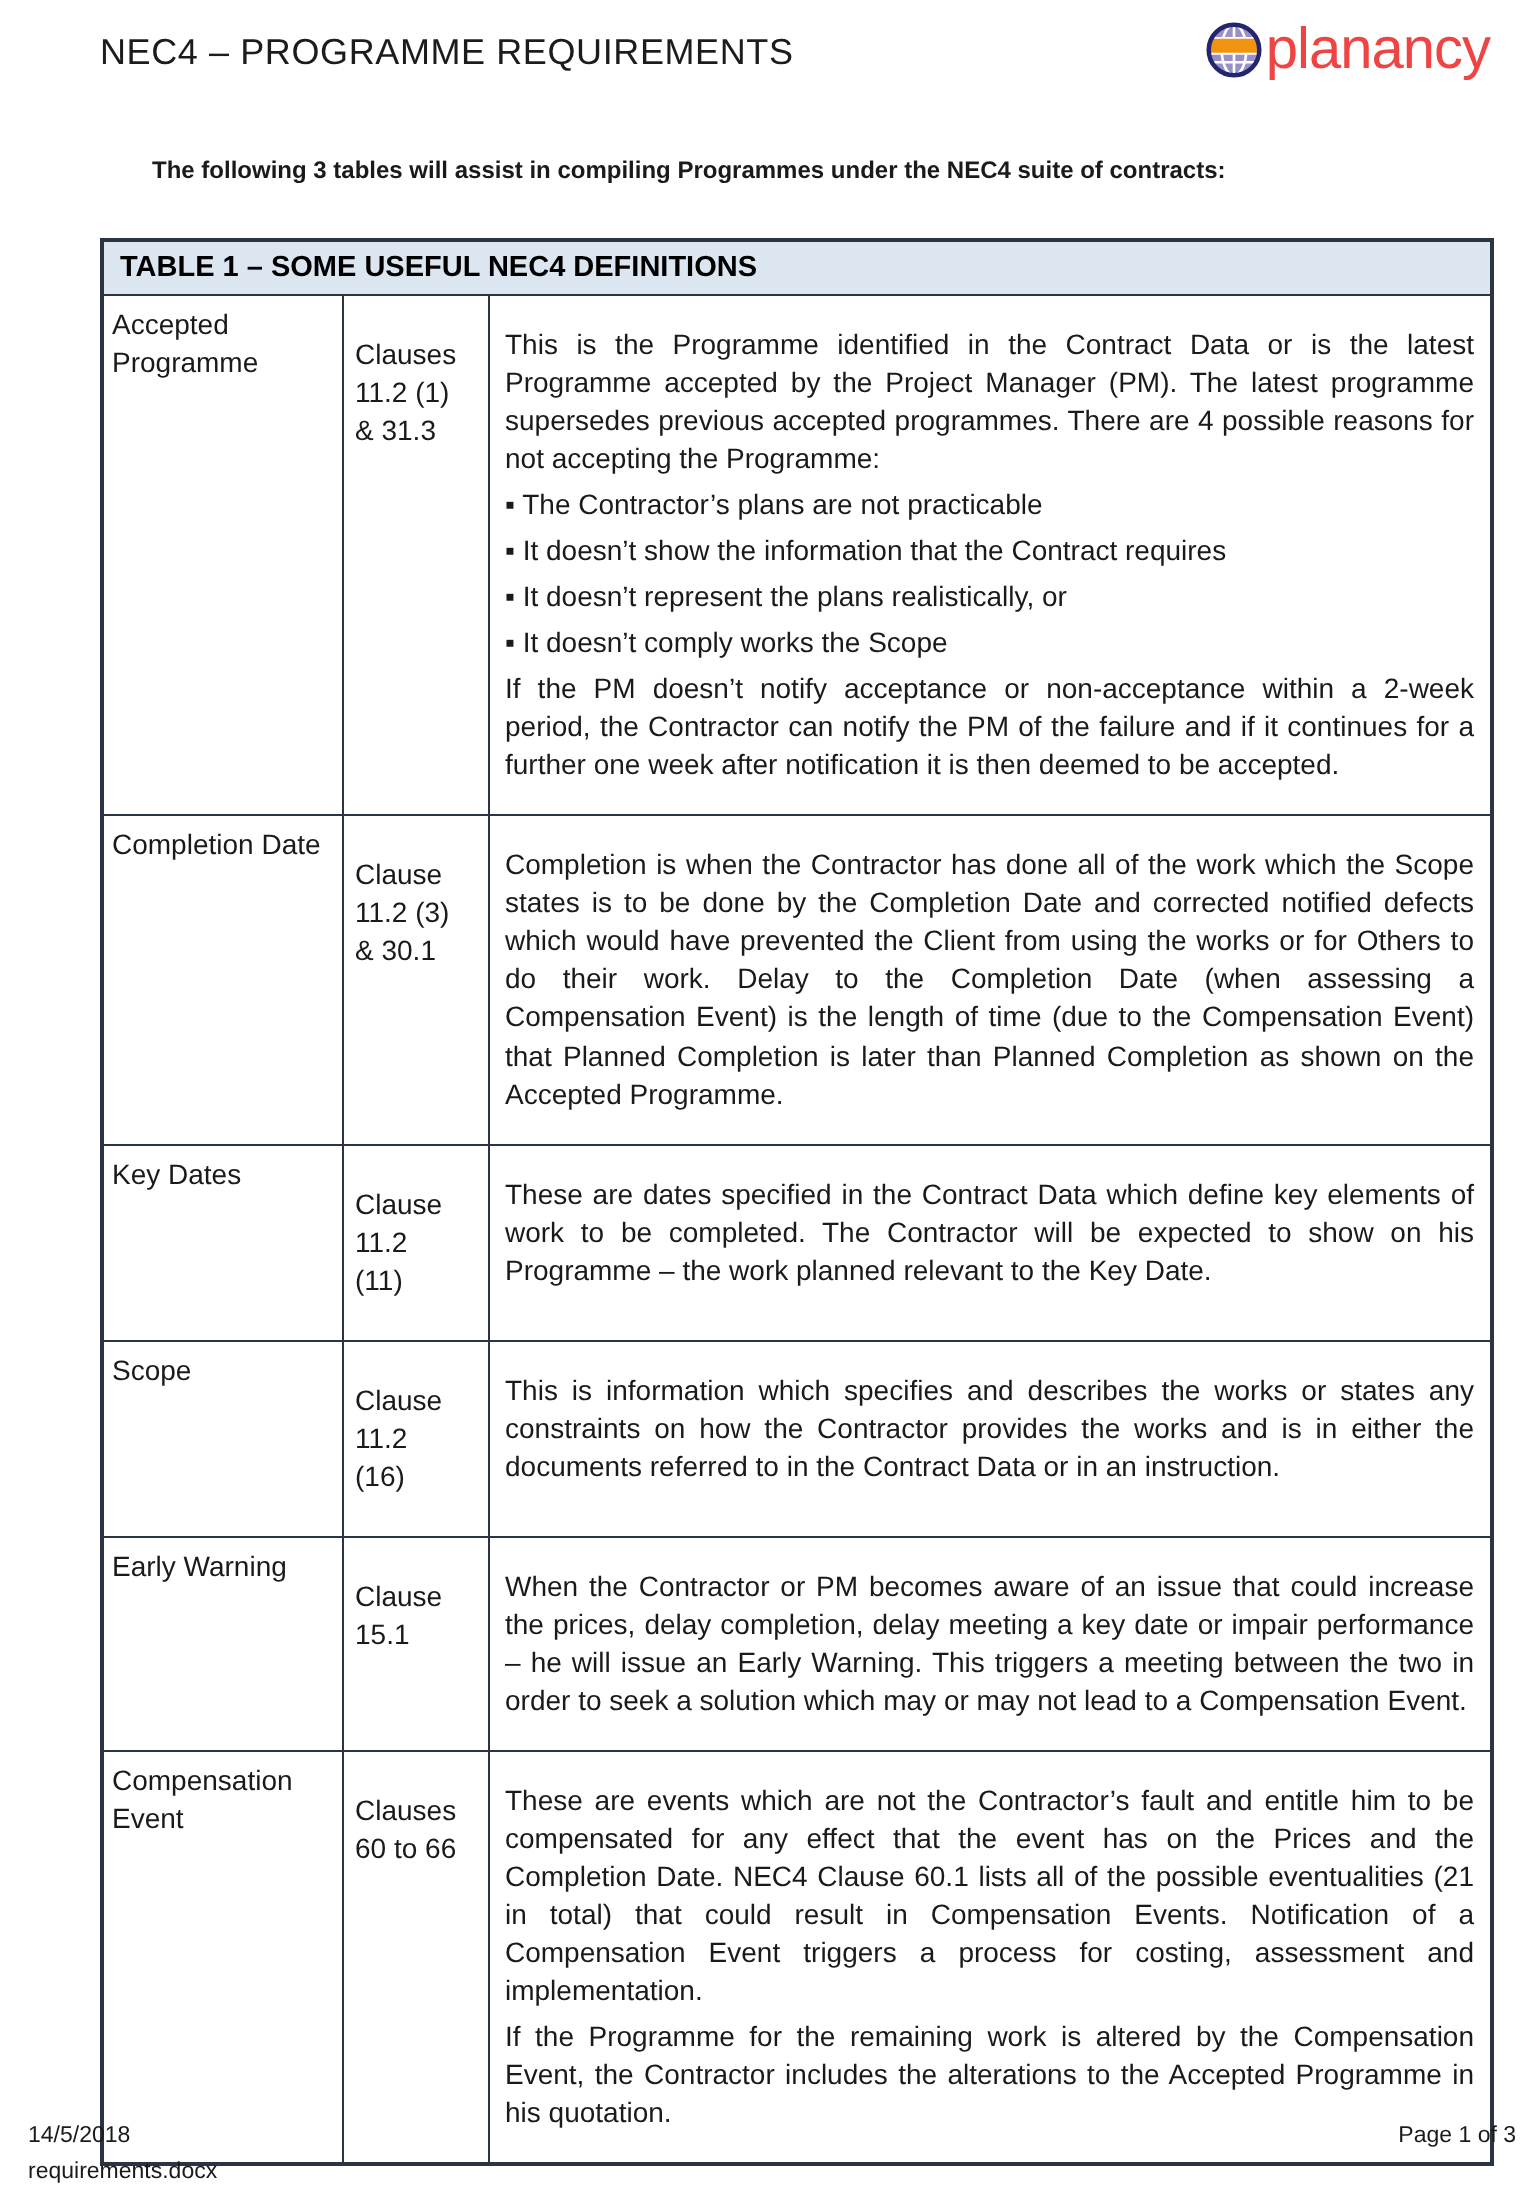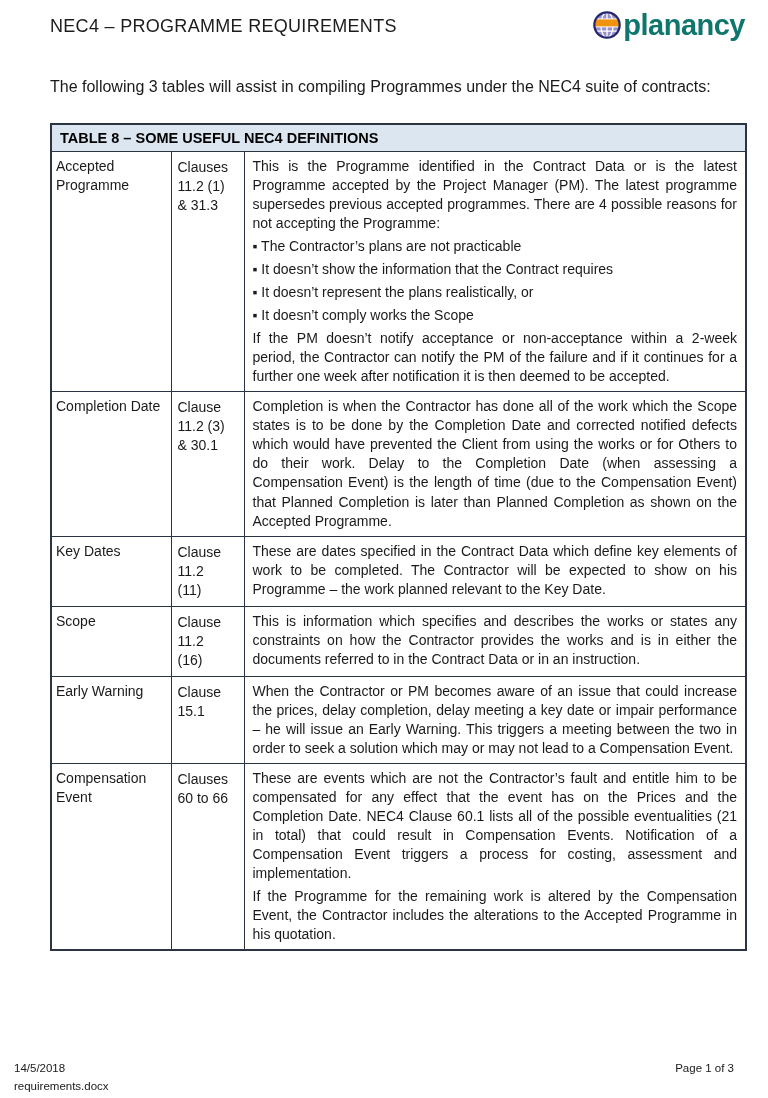--- a/index.html
+++ b/index.html
@@ -14,50 +14,51 @@
   .doc-header {
     display:flex; justify-content:space-between; align-items:flex-start;
     padding:10px 23px 0 50px;
   }
   .doc-title {
     font-size:18px; font-weight:400; letter-spacing:0.3px;
     margin:6px 0 0 0; color:#1c1c1c;
   }
   .logo { display:flex; align-items:center; gap:1px; margin-top:0px; }
   .logo-text {
-    font-size:29px; font-weight:bold; color:#0f766e;
+    font-size:29px; font-weight:normal; color:#ef4444;
     letter-spacing:-0.5px; line-height:1;
   }
   .intro {
-    margin:38px 23px 0 50px;
-    font-size:16px;
+    margin:38px 23px 0 76px;
+    font-size:12px;
+    font-weight:bold;
   }
   table.deftable {
     margin:27px 23px 0 50px;
     width:695px;
     border-collapse:collapse;
     table-layout:fixed;
     border:2px solid #2a3442;
     font-size:14px;
   }
   table.deftable td { border:1px solid #2a3442; vertical-align:top; }
   .caption-cell {
     background:#dce6f1;
     font-weight:bold;
     font-size:14.5px;
     padding:5px 8px;
     color:#000;
   }
   .term-cell { padding:5px 4px; line-height:1.36; }
-  .clause-cell { padding:6px 6px; line-height:1.36; }
-  .desc-cell { padding:5px 8px; text-align:justify; }
+  .clause-cell { padding:20px 6px; line-height:1.36; }
+  .desc-cell { padding:15px 8px; text-align:justify; }
   .desc-cell p { margin:0 0 4px 0; line-height:1.36; }
   .desc-cell p:last-child { margin-bottom:0; }
   .footer {
-    position:absolute; left:14px; right:34px; bottom:6px;
+    position:absolute; left:14px; right:10px; bottom:6px;
     font-size:11.5px; color:#1a1a1a;
   }
   .footer-line1 { display:flex; justify-content:space-between; align-items:baseline; }
   .footer-right { display:flex; }
   .footer-line2 { margin-top:6px; }
 </style>
 </head>
 <body>
 
 <div class="page">
@@ -89,21 +90,21 @@
   <p class="intro">The following 3 tables will assist in compiling Programmes under the NEC4 suite of contracts:</p>
 
   <table class="deftable">
     <colgroup>
       <col style="width:120px">
         <col style="width:73px">
         <col style="width:502px">
     </colgroup>
     <tbody>
       <tr>
-        <td class="caption-cell" colspan="3">TABLE 8 – SOME USEFUL NEC4 DEFINITIONS</td>
+        <td class="caption-cell" colspan="3">TABLE 1 – SOME USEFUL NEC4 DEFINITIONS</td>
       </tr>
     <tr>
           <td class="term-cell">Accepted Programme</td>
           <td class="clause-cell">
             <div>Clauses</div>
             <div>11.2 (1)</div>
             <div>&amp; 31.3</div>
           </td>
           <td class="desc-cell">
             <p>This is the Programme identified in the Contract Data or is the latest Programme accepted by the Project Manager (PM).  The latest programme supersedes previous accepted programmes.  There are 4 possible reasons for not accepting the Programme:</p>

